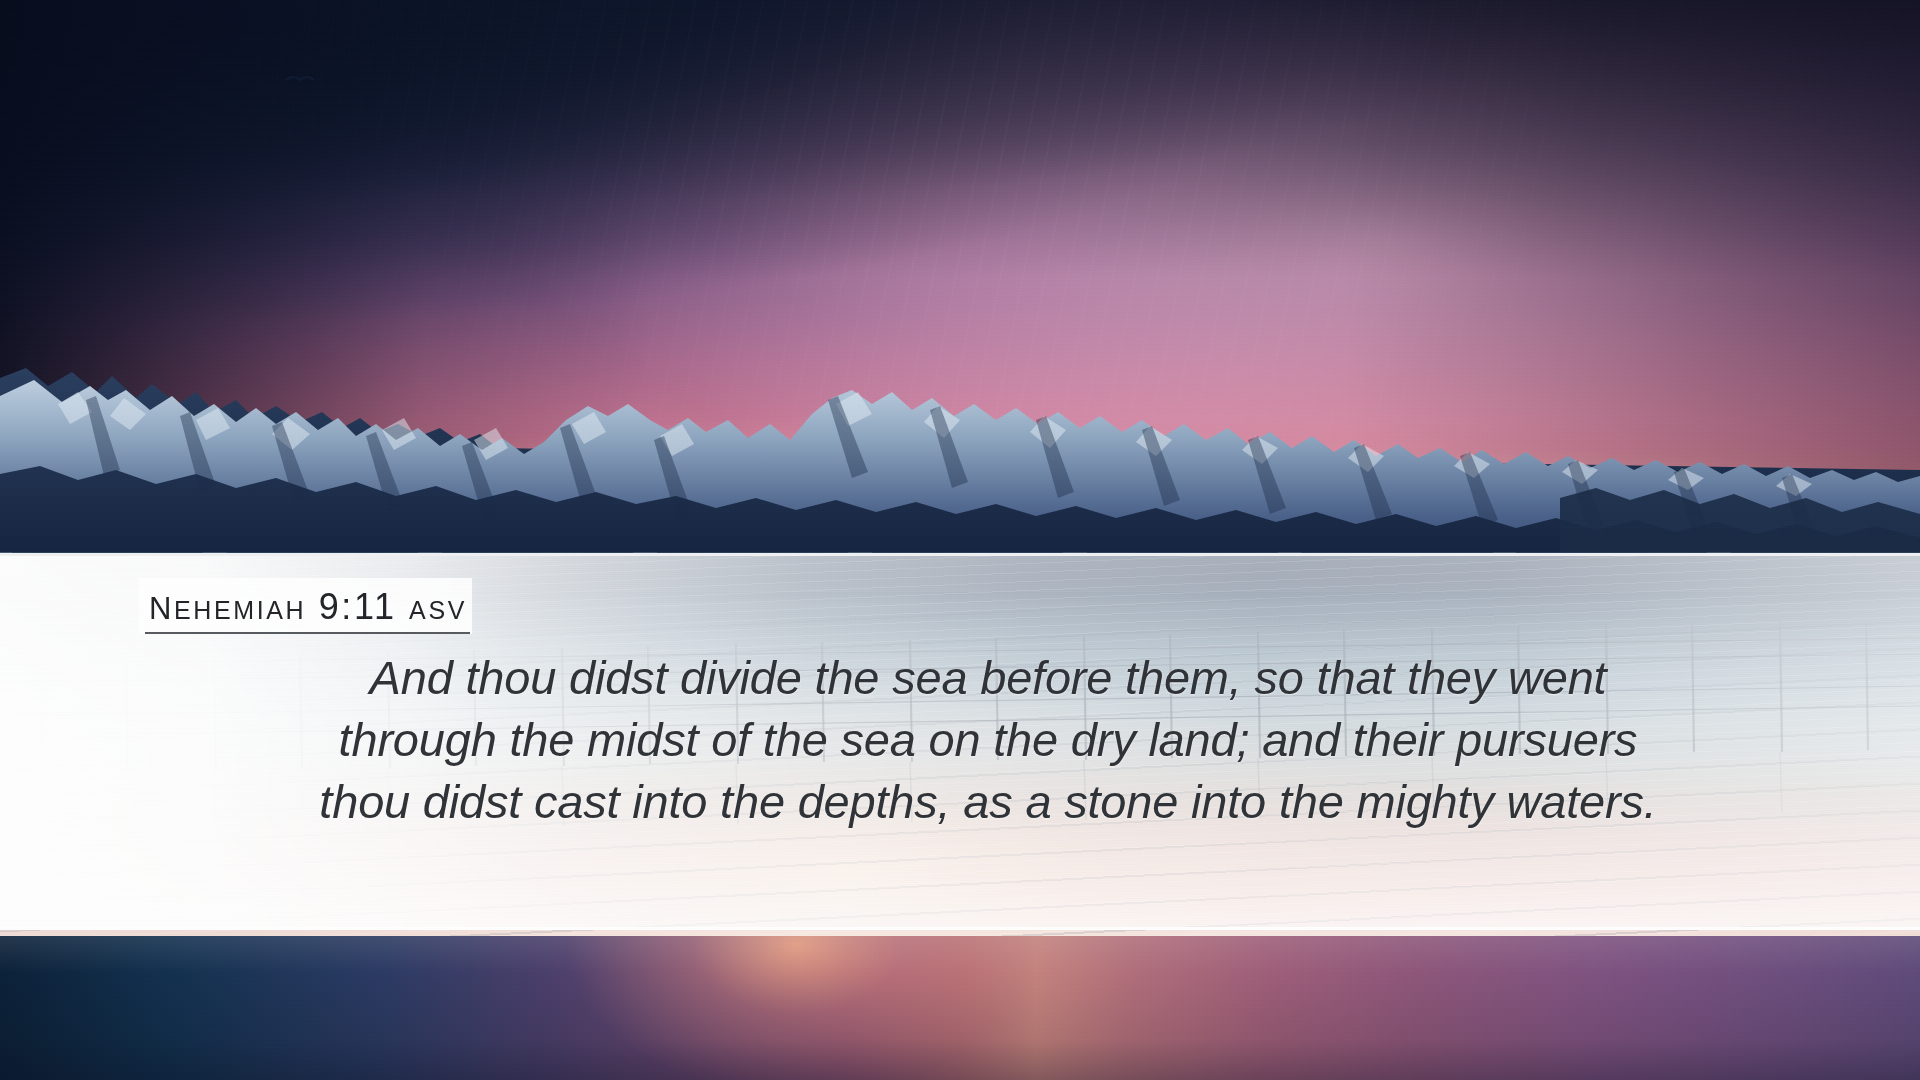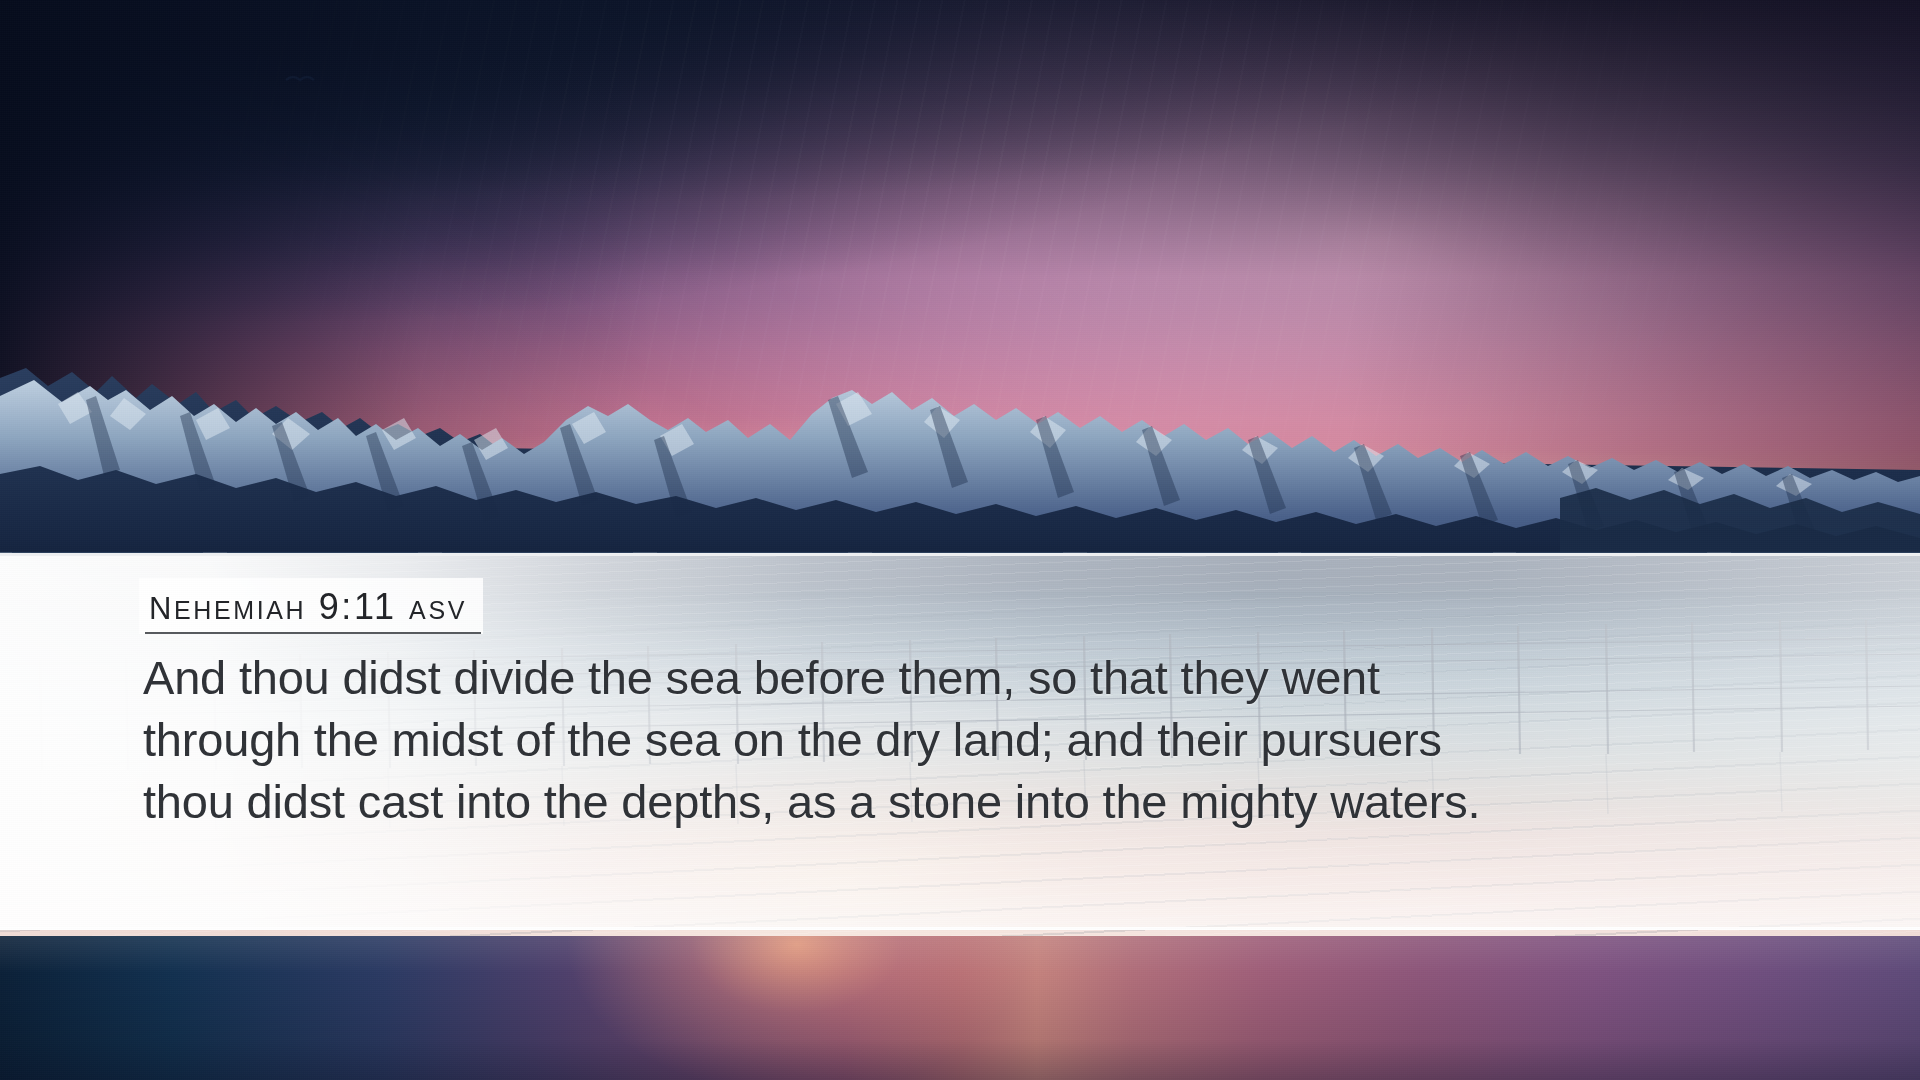--- a/index.html
+++ b/index.html
@@ -261,21 +261,21 @@
   .verse-block {
     position:absolute;
     left:143px; top:578px;
     width:1690px;
   }
 
   .ref-wrap {
     display:inline-block;
     position:relative;
     background:rgba(255,255,255,0.88);
-    padding:3px 16px 7px 10px;
+    padding:3px 5px 7px 10px;
     margin-left:-4px;
   }
   .reference {
     display:block;
     font-family:"Liberation Sans", sans-serif;
     font-size:36px;
     font-weight:300;
     letter-spacing:2.6px;
     color:#222428;
     font-variant:small-caps;
@@ -288,27 +288,29 @@
     position:absolute;
     left:6px; right:2px; bottom:0px;
     height:2px;
     background:#3a3d42;
     opacity:.85;
   }
 
   .verse-text {
     margin-top:13px;
     font-family:"Liberation Sans", sans-serif;
+    font-style:italic;
     font-weight:400;
     font-size:47px;
     line-height:62px;
     color:#2f3237;
     letter-spacing:-0.2px;
     white-space:pre-line;
     text-shadow:0 1px 2px rgba(255,255,255,0.55);
+    text-align:center;
   }
 
   
   .grain {
     position:absolute; inset:0;
     pointer-events:none;
     opacity:.16;
     background-image:
       repeating-linear-gradient(0deg, rgba(255,255,255,.05) 0 1px, rgba(0,0,0,.05) 1px 2px),
       repeating-linear-gradient(90deg, rgba(255,255,255,.04) 0 1px, rgba(0,0,0,.04) 1px 2px);

